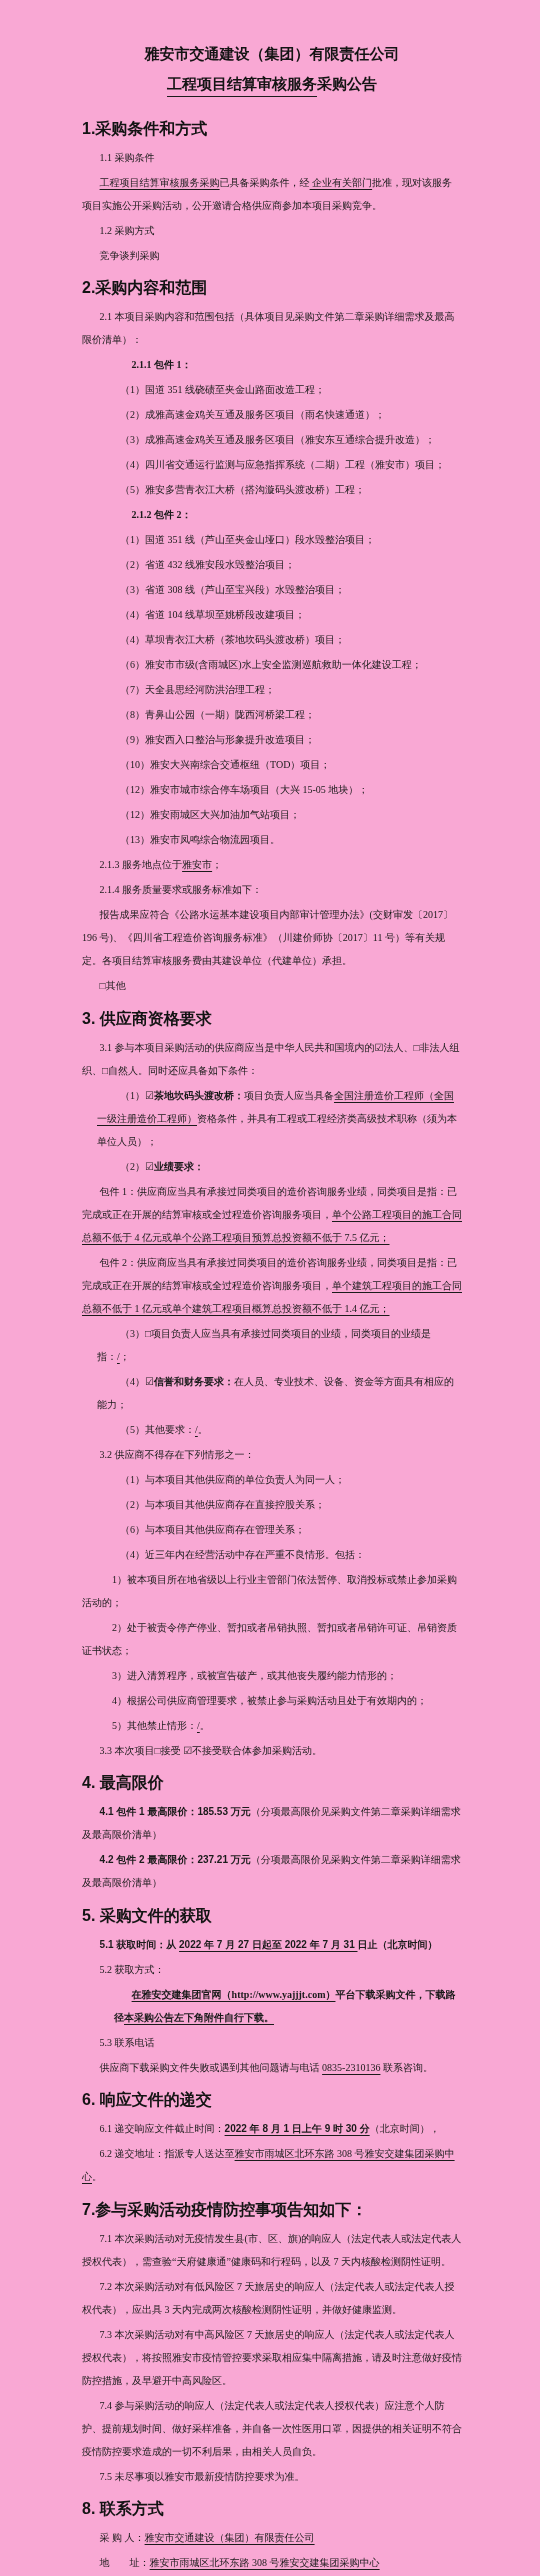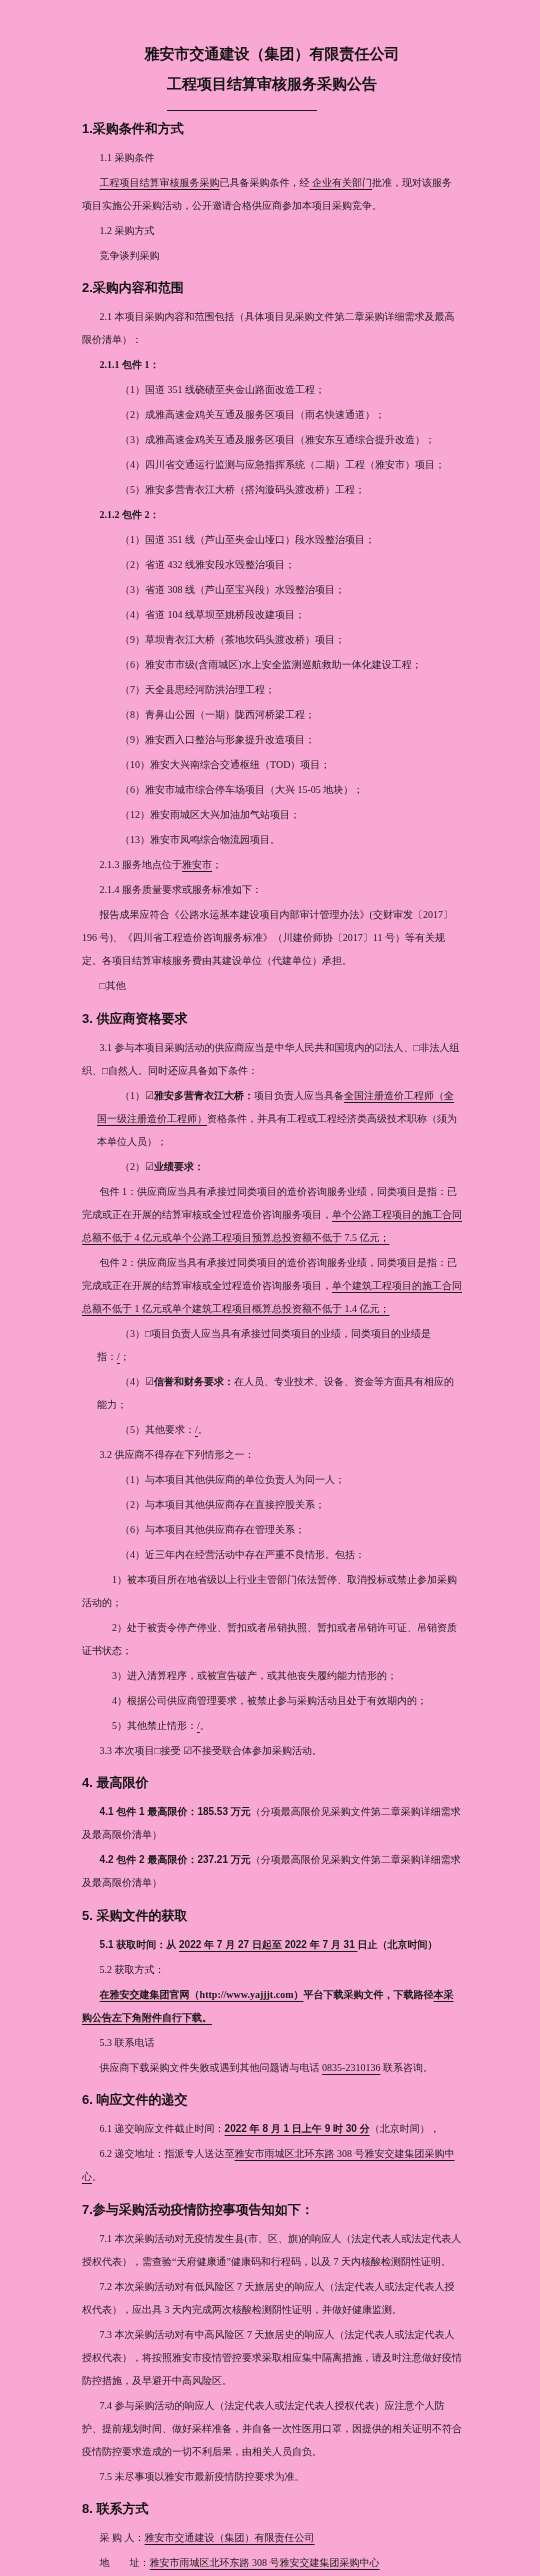--- a/index.html
+++ b/index.html
@@ -21,26 +21,26 @@
   }
   .title-line{
     font-family:"Liberation Sans","DejaVu Sans",sans-serif;
     font-weight:bold;
     font-size:15px;
     line-height:30px;
     color:#141414;
   }
   .title-underline{
     border-bottom:1.4px solid #1b1b1b;
-    padding-bottom:18px;
+    padding-bottom:4px;
   }
   .sec{
     font-family:"Liberation Sans","DejaVu Sans",sans-serif;
     font-weight:bold;
-    font-size:13px;
+    font-size:16px;
     line-height:23px;
     margin:9.5px 0 6px 0;
     color:#141414;
   }
   p{
     margin:0 0 2px 0;
     line-height:23px;
   }
   .ind{text-indent:17.6px;}
   .item{text-indent:23px;margin-left:15px;}
@@ -50,21 +50,21 @@
     text-underline-offset:2.7px;
   }
   .hei{
     font-family:"Liberation Sans","DejaVu Sans",sans-serif;
     font-weight:bold;
   }
   .b{
     font-weight:bold;
     font-family:"Liberation Sans","DejaVu Sans",sans-serif;
   }
-  .bserif{font-weight:bold;}
+  .bserif{font-weight:bold;margin-left:32px;}
 </style>
 </head>
 <body>
 
 <main class="doc">
   <div class="content">
 
     <div class="title-block">
       <div class="title-line">雅安市交通建设（集团）有限责任公司</div>
       <div class="title-line"><span class="title-underline">工程项目结算审核服务</span><span>采购公告</span></div>
@@ -82,37 +82,37 @@
     <p class="item">（1）国道 351 线硗碛至夹金山路面改造工程；</p>
     <p class="item">（2）成雅高速金鸡关互通及服务区项目（雨名快速通道）；</p>
     <p class="item">（3）成雅高速金鸡关互通及服务区项目（雅安东互通综合提升改造）；</p>
     <p class="item">（4）四川省交通运行监测与应急指挥系统（二期）工程（雅安市）项目；</p>
     <p class="item">（5）雅安多营青衣江大桥（搭沟漩码头渡改桥）工程；</p>
     <p class="ind bserif">2.1.2 包件 2：</p>
     <p class="item">（1）国道 351 线（芦山至夹金山垭口）段水毁整治项目；</p>
     <p class="item">（2）省道 432 线雅安段水毁整治项目；</p>
     <p class="item">（3）省道 308 线（芦山至宝兴段）水毁整治项目；</p>
     <p class="item">（4）省道 104 线草坝至姚桥段改建项目；</p>
-    <p class="item">（9）草坝青衣江大桥（茶地坎码头渡改桥）项目；</p>
+    <p class="item">（4）草坝青衣江大桥（茶地坎码头渡改桥）项目；</p>
     <p class="item">（6）雅安市市级(含雨城区)水上安全监测巡航救助一体化建设工程；</p>
     <p class="item">（7）天全县思经河防洪治理工程；</p>
     <p class="item">（8）青鼻山公园（一期）陇西河桥梁工程；</p>
     <p class="item">（9）雅安西入口整治与形象提升改造项目；</p>
     <p class="item">（10）雅安大兴南综合交通枢纽（TOD）项目；</p>
-    <p class="item">（6）雅安市城市综合停车场项目（大兴 15-05 地块）；</p>
+    <p class="item">（12）雅安市城市综合停车场项目（大兴 15-05 地块）；</p>
     <p class="item">（12）雅安雨城区大兴加油加气站项目；</p>
     <p class="item">（13）雅安市凤鸣综合物流园项目。</p>
     <p class="ind"><span>2.1.3 服务地点位于</span><span class="u">雅安市</span><span>；</span></p>
     <p class="ind">2.1.4 服务质量要求或服务标准如下：</p>
     <p class="ind">报告成果应符合《公路水运基本建设项目内部审计管理办法》(交财审发〔2017〕196 号)、《四川省工程造价咨询服务标准》（川建价师协〔2017〕11 号）等有关规定。各项目结算审核服务费由其建设单位（代建单位）承担。</p>
     <p class="ind">□其他</p>
 
     <div class="sec">3. 供应商资格要求</div>
     <p class="ind">3.1 参与本项目采购活动的供应商应当是中华人民共和国境内的☑法人、□非法人组织、□自然人。同时还应具备如下条件：</p>
-    <p class="item"><span>（1）</span><span class="b">☑雅安多营青衣江大桥：</span><span>项目负责人应当具备</span><span class="u">全国注册造价工程师（全国一级注册造价工程师）</span><span>资格条件，并具有工程或工程经济类高级技术职称（须为本单位人员）；</span></p>
+    <p class="item"><span>（1）</span><span class="b">☑茶地坎码头渡改桥：</span><span>项目负责人应当具备</span><span class="u">全国注册造价工程师（全国一级注册造价工程师）</span><span>资格条件，并具有工程或工程经济类高级技术职称（须为本单位人员）；</span></p>
     <p class="item"><span>（2）</span><span class="b">☑业绩要求：</span></p>
     <p class="ind"><span>包件 1：供应商应当具有承接过同类项目的造价咨询服务业绩，同类项目是指：已完成或正在开展的结算审核或全过程造价咨询服务项目，</span><span class="u">单个公路工程项目的施工合同总额不低于 4 亿元或单个公路工程项目预算总投资额不低于 7.5 亿元；</span></p>
     <p class="ind"><span>包件 2：供应商应当具有承接过同类项目的造价咨询服务业绩，同类项目是指：已完成或正在开展的结算审核或全过程造价咨询服务项目，</span><span class="u">单个建筑工程项目的施工合同总额不低于 1 亿元或单个建筑工程项目概算总投资额不低于 1.4 亿元；</span></p>
     <p class="item"><span>（3）□项目负责人应当具有承接过同类项目的业绩，同类项目的业绩是指：</span><span class="u">/</span><span>；</span></p>
     <p class="item"><span>（4）</span><span class="b">☑信誉和财务要求：</span><span>在人员、专业技术、设备、资金等方面具有相应的能力；</span></p>
     <p class="item"><span>（5）其他要求：</span><span class="u">/</span><span>。</span></p>
     <p class="ind">3.2 供应商不得存在下列情形之一：</p>
     <p class="item">（1）与本项目其他供应商的单位负责人为同一人；</p>
     <p class="item">（2）与本项目其他供应商存在直接控股关系；</p>
     <p class="item">（6）与本项目其他供应商存在管理关系；</p>

